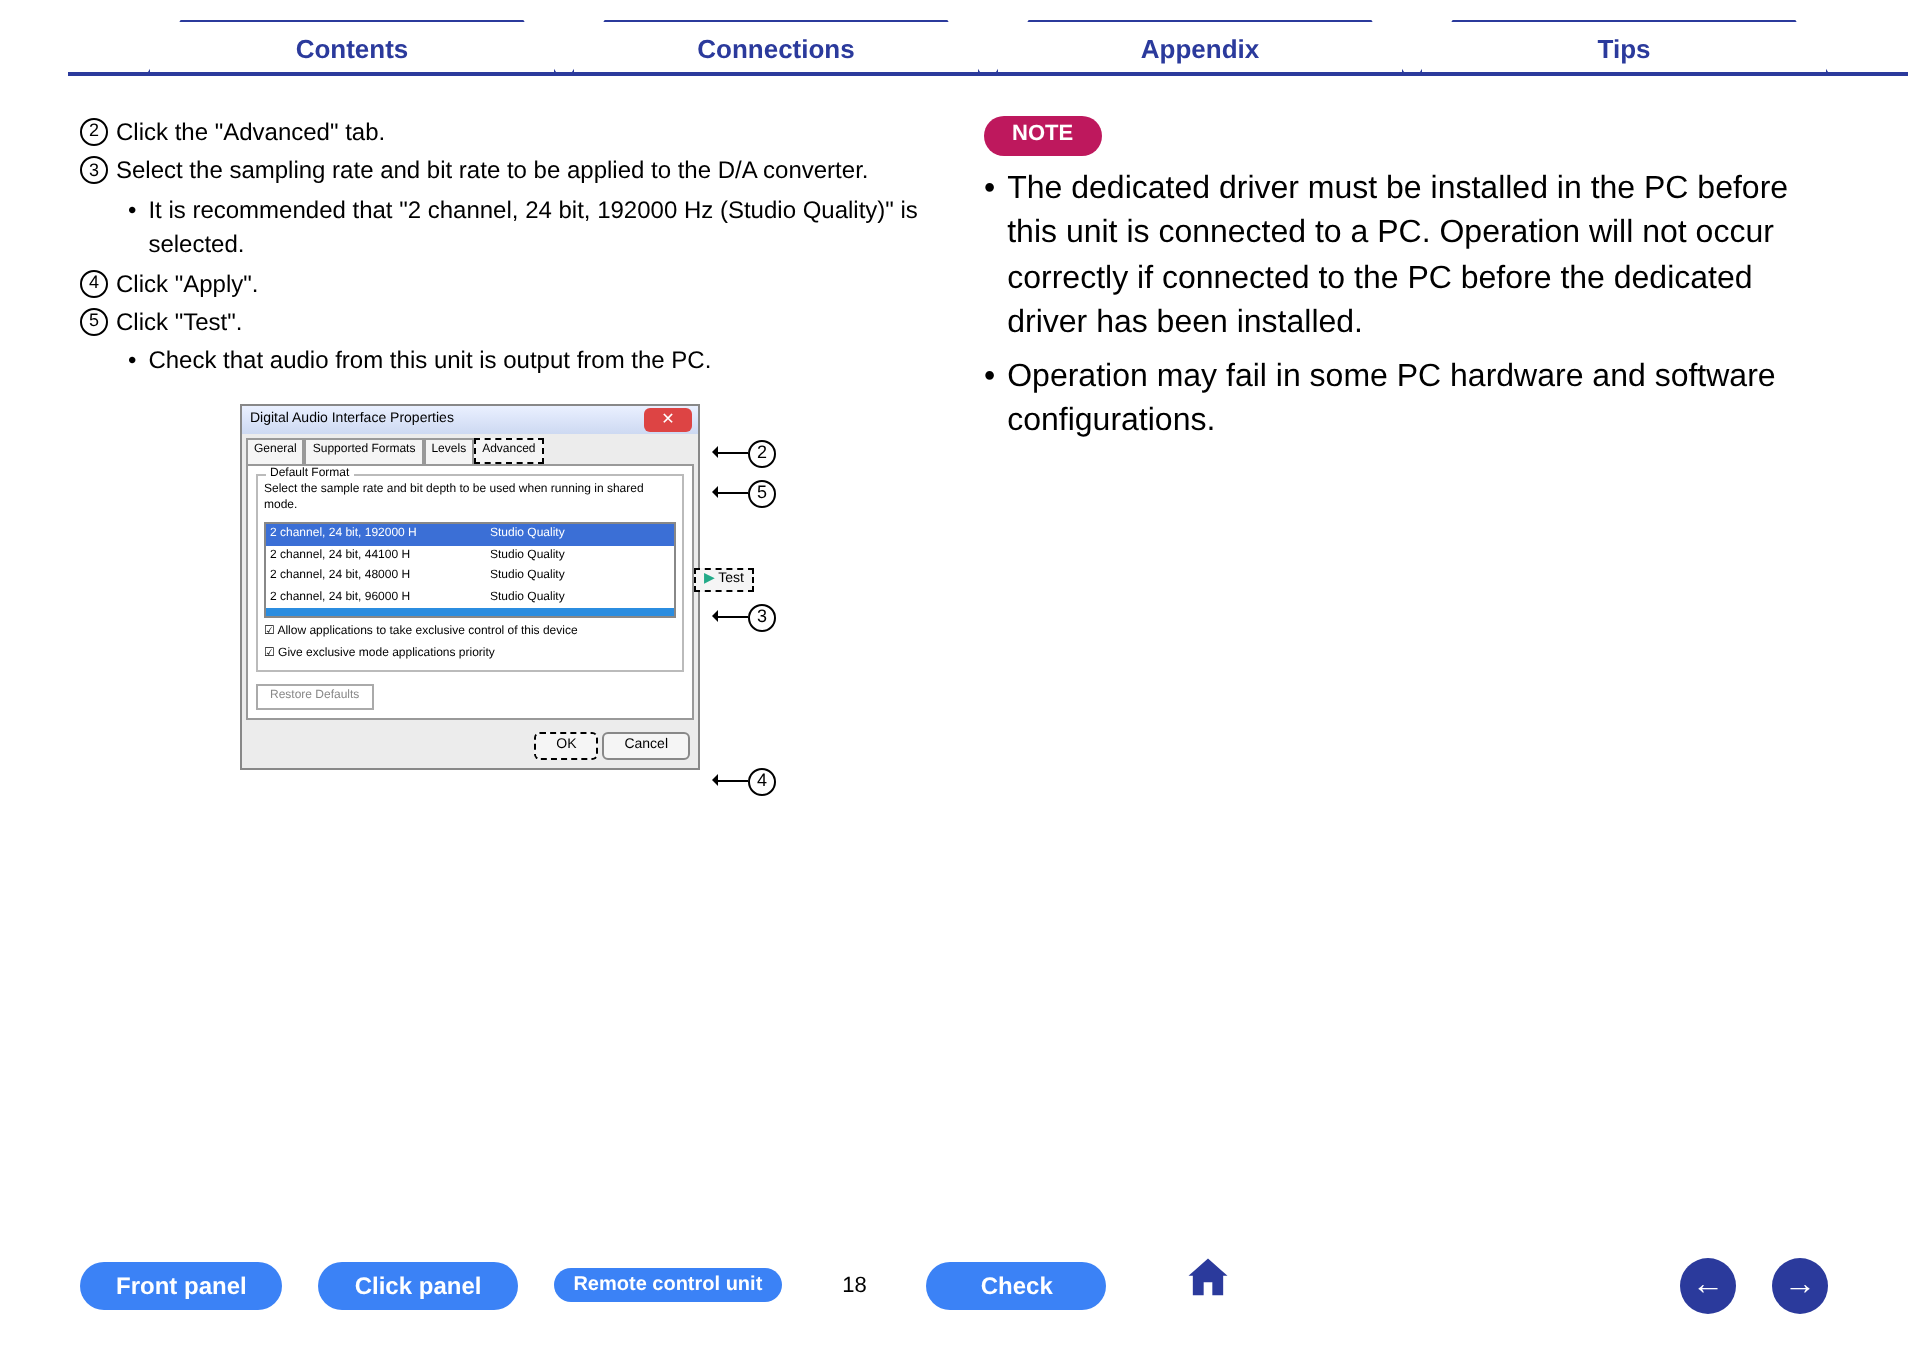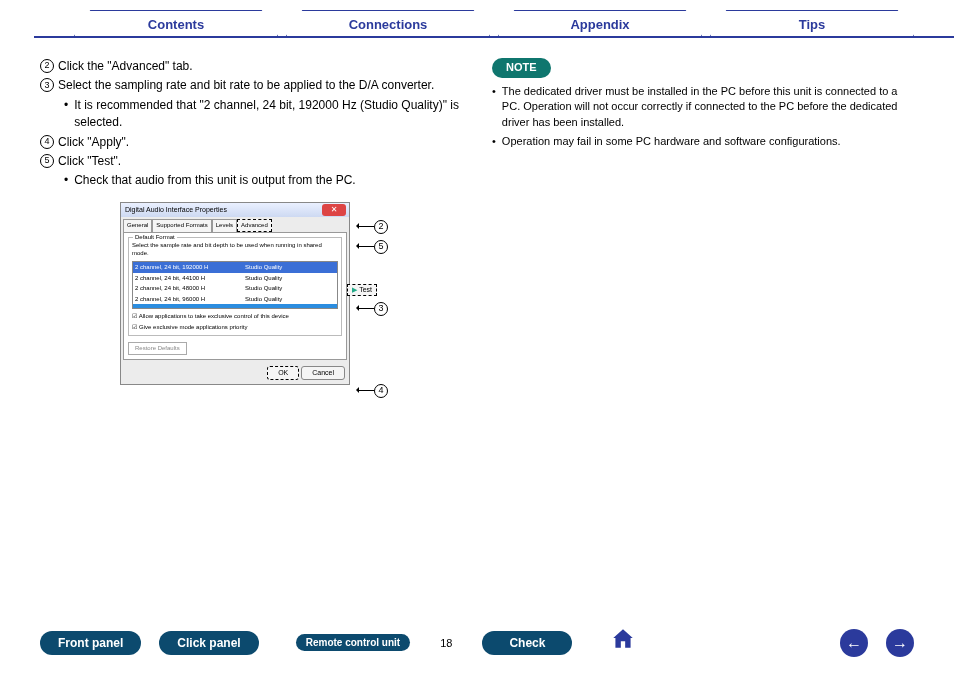--- a/index.html
+++ b/index.html
@@ -14,22 +14,22 @@
   .content { display: flex; padding: 20px 40px 0; gap: 30px; }
   .col { flex: 1; font-size: 12px; line-height: 1.45; }
 
   .step { display: flex; margin-bottom: 2px; }
   .step-num { display: inline-flex; width: 14px; height: 14px; border: 1px solid #000; border-radius: 50%; font-size: 9px; align-items: center; justify-content: center; margin-right: 4px; margin-top: 1px; flex-shrink: 0; }
   .step-text { flex: 1; }
   .bullet { display: flex; padding-left: 24px; margin-bottom: 2px; }
   .bullet::before { content: "•"; margin-right: 6px; }
   .bullet-text { flex: 1; }
 
-  .note-badge { display: inline-block; background: #0f766e; color: #fff; padding: 2px 14px; border-radius: 10px; font-size: 11px; font-weight: bold; margin-bottom: 6px; }
-  .note-item { display: flex; font-size: 11px; line-height: 1.4; margin-bottom: 4px; }
+  .note-badge { display: inline-block; background: #be185d; color: #fff; padding: 2px 14px; border-radius: 10px; font-size: 11px; font-weight: bold; margin-bottom: 6px; }
+  .note-item { display: flex; font-size: 16px; line-height: 1.4; margin-bottom: 4px; }
   .note-item::before { content: "•"; margin-right: 6px; }
 
   
   .dialog-wrap { margin-top: 12px; padding-left: 80px; position: relative; }
   .dialog { width: 230px; border: 1px solid #888; background: #ececec; font-size: 7px; }
   .dlg-title { background: linear-gradient(#eaf0ff,#cdd9f2); padding: 2px 4px; position: relative; }
   .dlg-title-text { color: #000; }
   .dlg-close { position: absolute; right: 3px; top: 1px; width: 24px; height: 12px; background: #d44; border-radius: 3px; color: #fff; text-align: center; line-height: 11px; font-size: 8px; }
   .dlg-tabs { display: flex; gap: 0; padding: 2px 2px 0; }
   .dlg-tab { border: 1px solid #999; border-bottom: none; padding: 1px 3px; background: #f5f5f5; font-size: 6px; }
@@ -53,22 +53,22 @@
   .dlg-btn { display: inline-block; border: 1px solid #888; border-radius: 3px; padding: 1px 10px; font-size: 7px; background: #f5f5f5; }
   .dlg-btn.ok { border: 1.5px dashed #000; }
 
   .callout { position: absolute; display: flex; align-items: center; }
   .callout-num { width: 14px; height: 14px; border: 1px solid #000; border-radius: 50%; font-size: 9px; display: flex; align-items: center; justify-content: center; background: #fff; }
   .callout-arrow { height: 1px; background: #000; position: relative; }
   .callout-arrow::before { content: ""; position: absolute; left: -5px; top: -3px; border: 3px solid transparent; border-right-color: #000; }
 
   
   .bottom { position: absolute; bottom: 14px; left: 0; right: 0; display: flex; align-items: center; padding: 0 40px; gap: 18px; }
-  .pill { background: #0c4a6e; color: #fff; padding: 5px 18px; border-radius: 14px; font-size: 12px; font-weight: bold; cursor: pointer; text-align: center; min-width: 90px; }
-  .pill.small { font-size: 10px; line-height: 1.1; padding: 3px 10px; margin-left: 19px; }
+  .pill { background: #3b82f6; color: #fff; padding: 5px 18px; border-radius: 14px; font-size: 12px; font-weight: bold; cursor: pointer; text-align: center; min-width: 90px; }
+  .pill.small { font-size: 10px; line-height: 1.1; padding: 3px 10px; }
   .pagenum { font-size: 11px; color: #000; margin: 0 12px; }
   .home-icon { color: #2b3a9c; font-size: 26px; cursor: pointer; margin-left: 20px; }
   .spacer { flex: 1; }
   .nav-btn { width: 28px; height: 28px; border-radius: 50%; background: #2b3a9c; color: #fff; display: flex; align-items: center; justify-content: center; font-size: 16px; cursor: pointer; }
 </style>
 </head>
 <body>
 
 <div class="top-tabs">
   <div class="tab">Contents</div>

